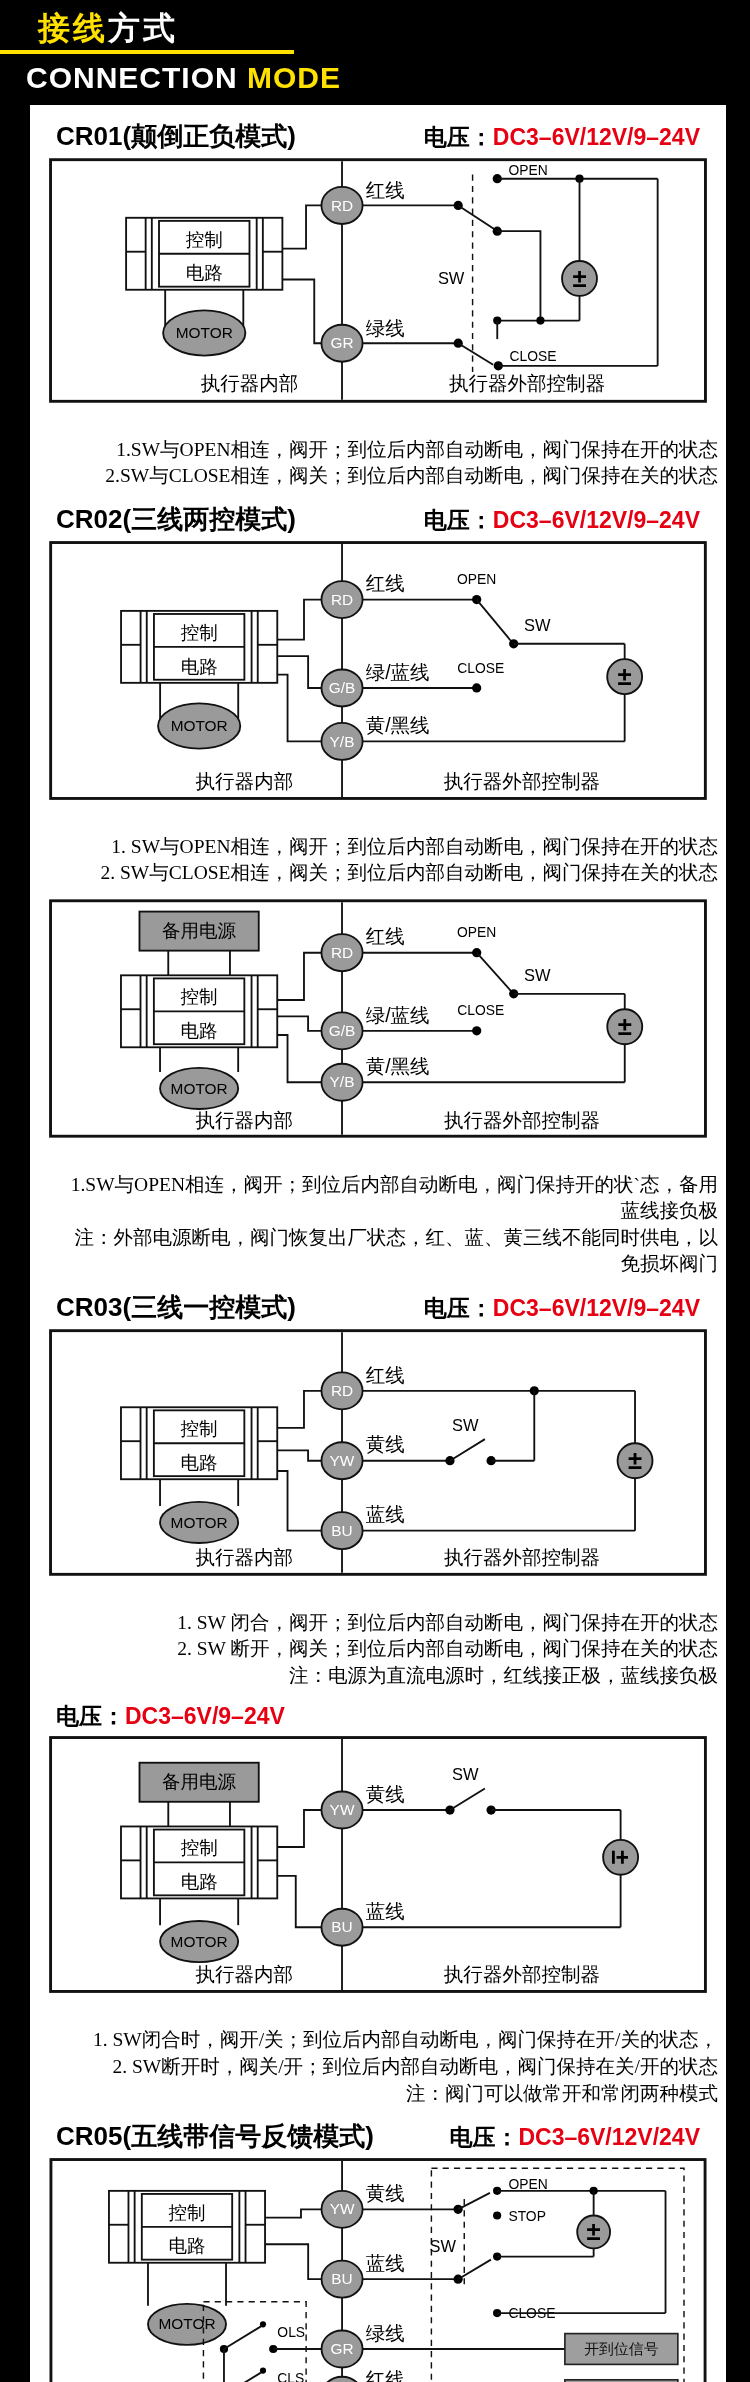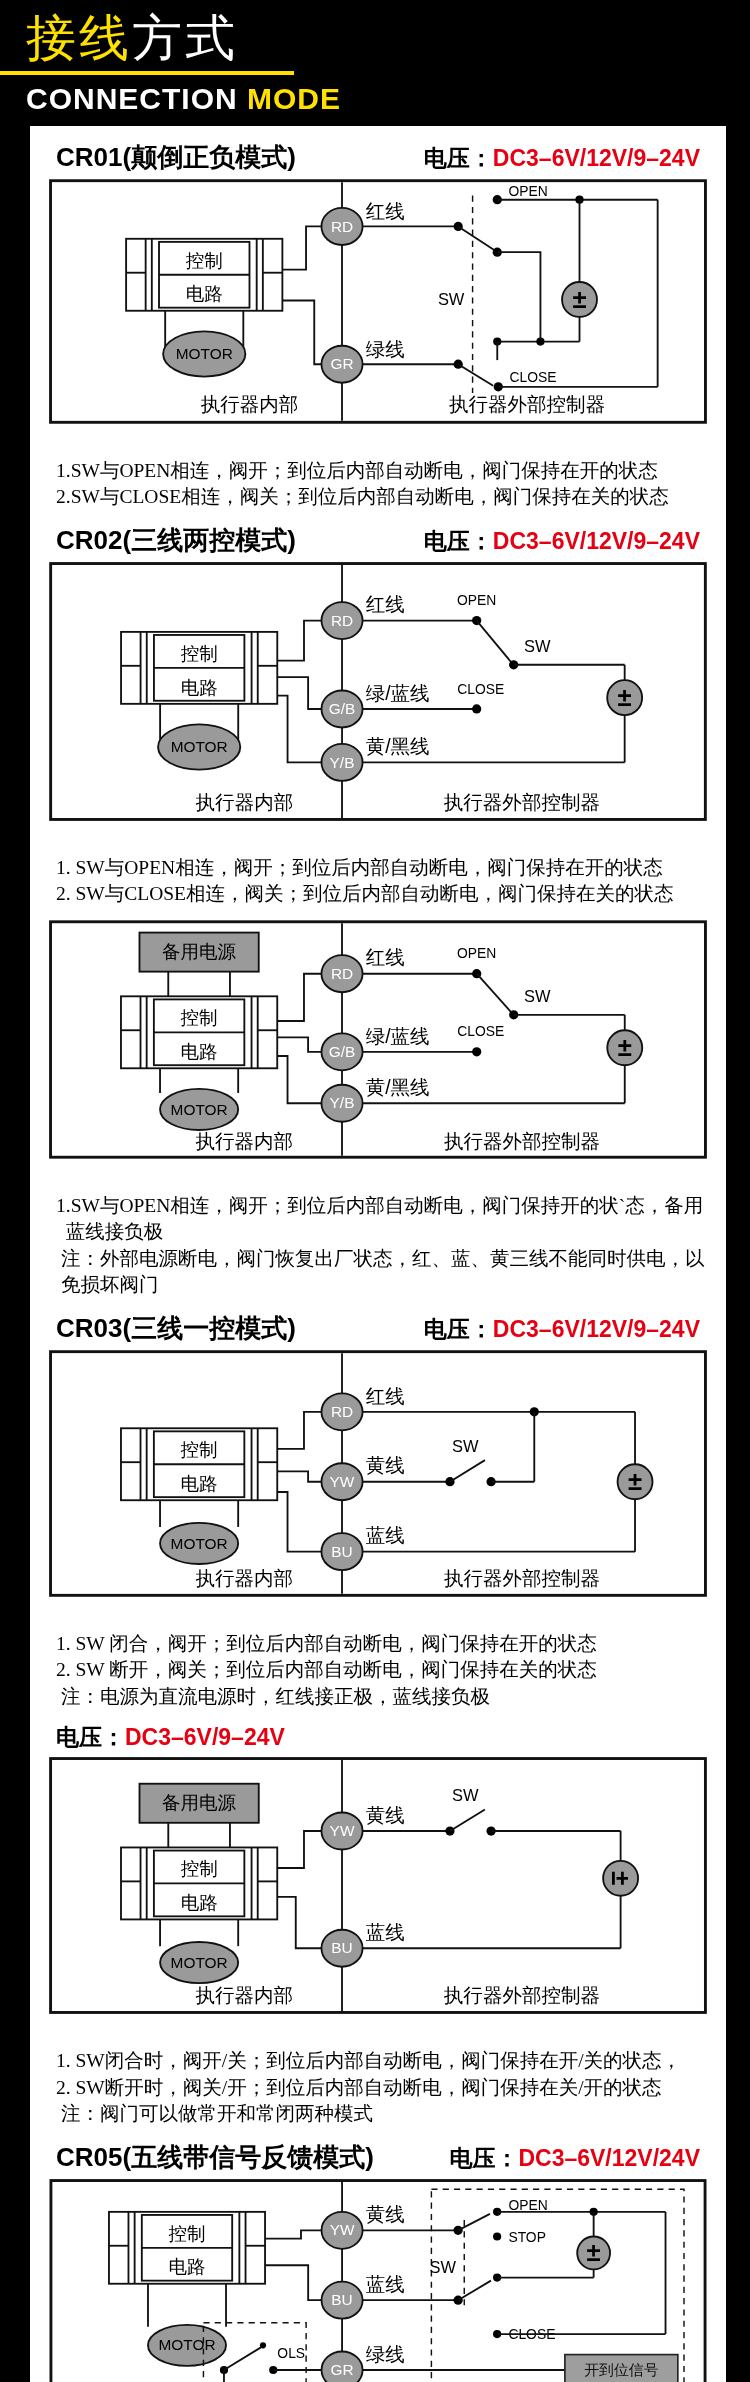--- a/index.html
+++ b/index.html
@@ -1,23 +1,23 @@
 <!DOCTYPE html>
 <html><head>
 <meta charset="utf-8">
 <style>
   html,body{margin:0;padding:0;}
   body{width:750px;background:#000;font-family:"Liberation Sans",sans-serif;}
   .header{padding:10px 0 10px 26px;background:#000;}
-  .title-zh{font-size:50px;font-weight:normal;color:#fff;letter-spacing:3px;line-height:1.15;}
+  .title-zh{font-size:32px;font-weight:bold;color:#fff;letter-spacing:3px;line-height:1.15;margin-left:12px;}
   .accent{color:#ffe100;}
   .title-underline{width:268px;height:4px;background:#ffe100;margin:3px 0 7px -26px;padding-left:26px;}
   .subtitle{font-size:30px;font-weight:bold;color:#fff;letter-spacing:1px;}
   .panel{background:#fff;margin:0 24px 6px 30px;padding:8px 0 4px 0;}
-  .section{padding:4px 0 0 0;}
+  .section{padding:4px 0 0 0;text-align:right;}
   .section-head{display:flex;justify-content:space-between;align-items:baseline;padding:2px 26px 2px 26px;}
   .model{font-size:26px;font-weight:bold;color:#000;letter-spacing:0px;}
   .volt{font-size:23px;font-weight:bold;white-space:nowrap;}
   .volt .v-label{color:#000;}
   .volt .v-value{color:#e60012;}
   .diagram{display:block;margin:2px auto 2px auto;}
   .notes{padding:2px 8px 6px 26px;font-family:"Liberation Serif",serif;font-size:19.5px;line-height:1.36;color:#000;margin-top:32px;}
   .note-line{white-space:pre-wrap;}
   
   .diagram line,.diagram polyline,.diagram rect,.diagram ellipse,.diagram circle{stroke:#111;fill:none;stroke-width:1.8;}

